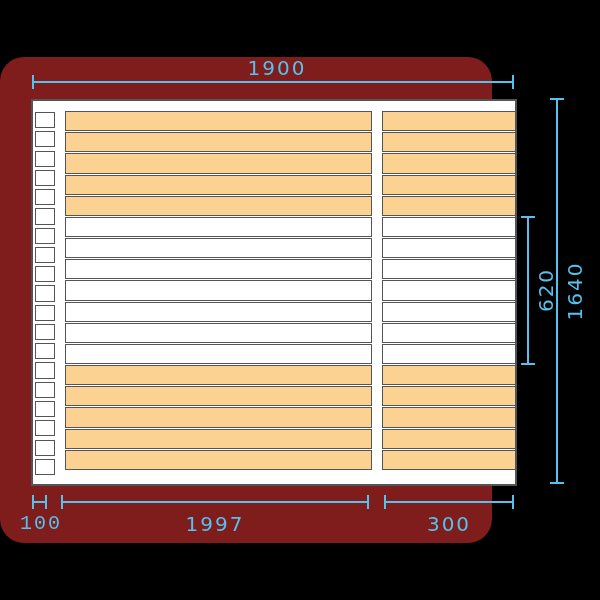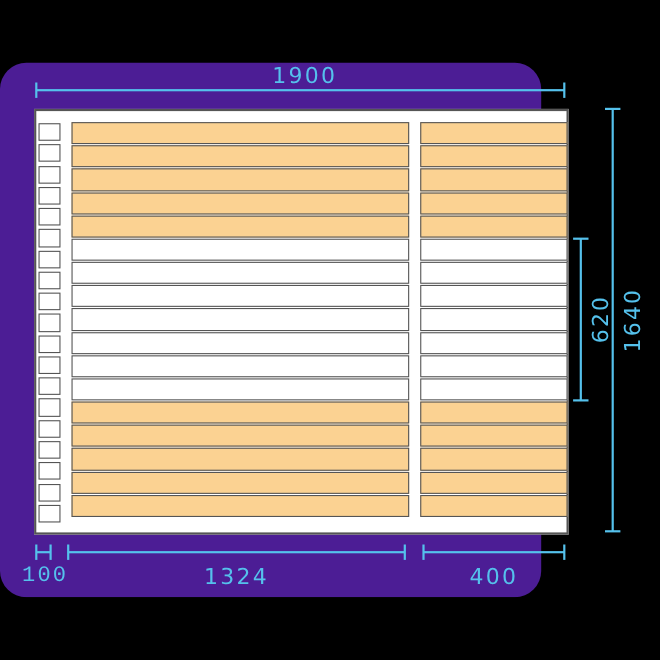--- a/index.html
+++ b/index.html
@@ -4,21 +4,21 @@
 <style>
   html,body{margin:0;padding:0;}
   body{
     width:600px;height:600px;position:relative;background:#000;
     font-family:"DejaVu Sans","Liberation Sans",sans-serif;
     overflow:hidden;
   }
   .letterbox{position:absolute;left:0;width:600px;background:#000;}
   #letterbox-top{top:0;height:57px;}
   #letterbox-bottom{top:543px;height:57px;}
-  #drawing-area{position:absolute;left:0;top:57px;width:492px;height:486px;background:#4c1d95;border-radius:24px;}
+  #drawing-area{position:absolute;left:0;top:57px;width:492px;height:486px;background:#7f1d1d;border-radius:24px;}
 
   
   #panel-frame{
     position:absolute;left:31px;top:42px;width:482px;height:383px;
     border:2px solid #555;background:#fff;
   }
   
   #left-post-column{
     position:absolute;left:2px;top:11px;width:20px;height:363px;
     display:flex;flex-direction:column;justify-content:space-between;
@@ -132,29 +132,29 @@
       <span class="tick-v" style="right:-1px;"></span>
     </div>
     <div class="dim-label" style="left:41px;top:467px;font-family:Liberation Mono, monospace;">100</div>
   </div>
 
   <div class="dim">
     <div class="dim-line-h" style="left:62px;top:444px;width:306px;">
       <span class="tick-v" style="left:-1px;"></span>
       <span class="tick-v" style="right:-1px;"></span>
     </div>
-    <div class="dim-label" style="left:215px;top:467px;">1324</div>
+    <div class="dim-label" style="left:215px;top:467px;">1997</div>
   </div>
 
   <div class="dim">
     <div class="dim-line-h" style="left:385px;top:444px;width:128px;">
       <span class="tick-v" style="left:-1px;"></span>
       <span class="tick-v" style="right:-1px;"></span>
     </div>
-    <div class="dim-label" style="left:449px;top:467px;">400</div>
+    <div class="dim-label" style="left:449px;top:467px;">300</div>
   </div>
 
   <div class="dim">
     <div class="dim-line-v" style="left:527px;top:160px;height:147px;">
       <span class="tick-h" style="top:-1px;"></span>
       <span class="tick-h" style="bottom:-1px;"></span>
     </div>
     <div class="dim-label rot" style="left:546px;top:233px;">620</div>
   </div>
 

